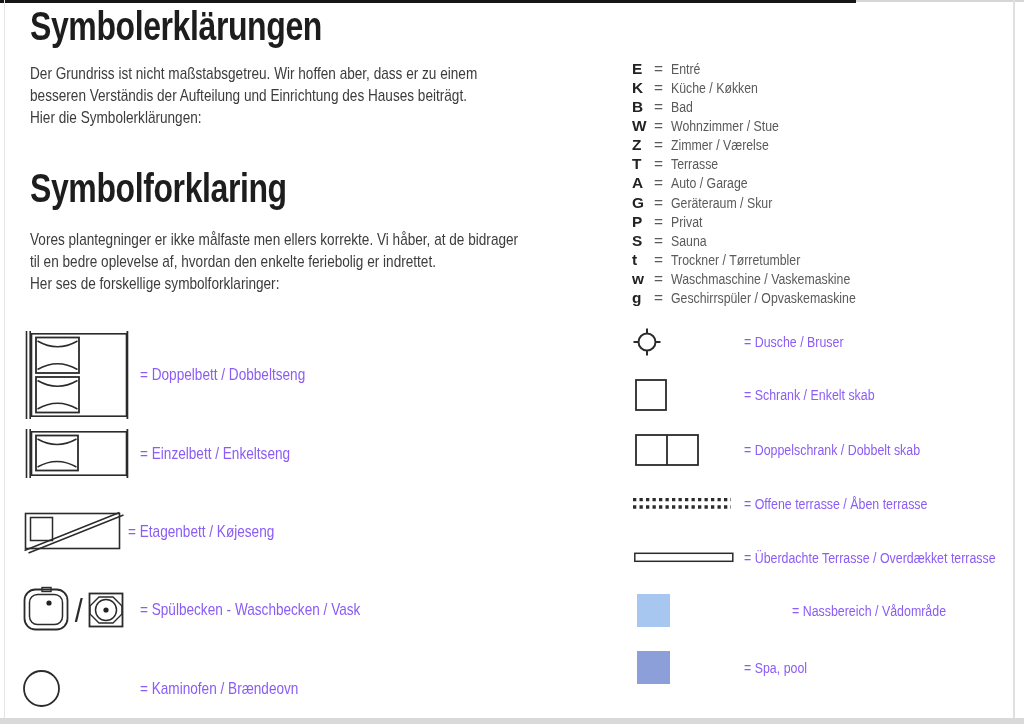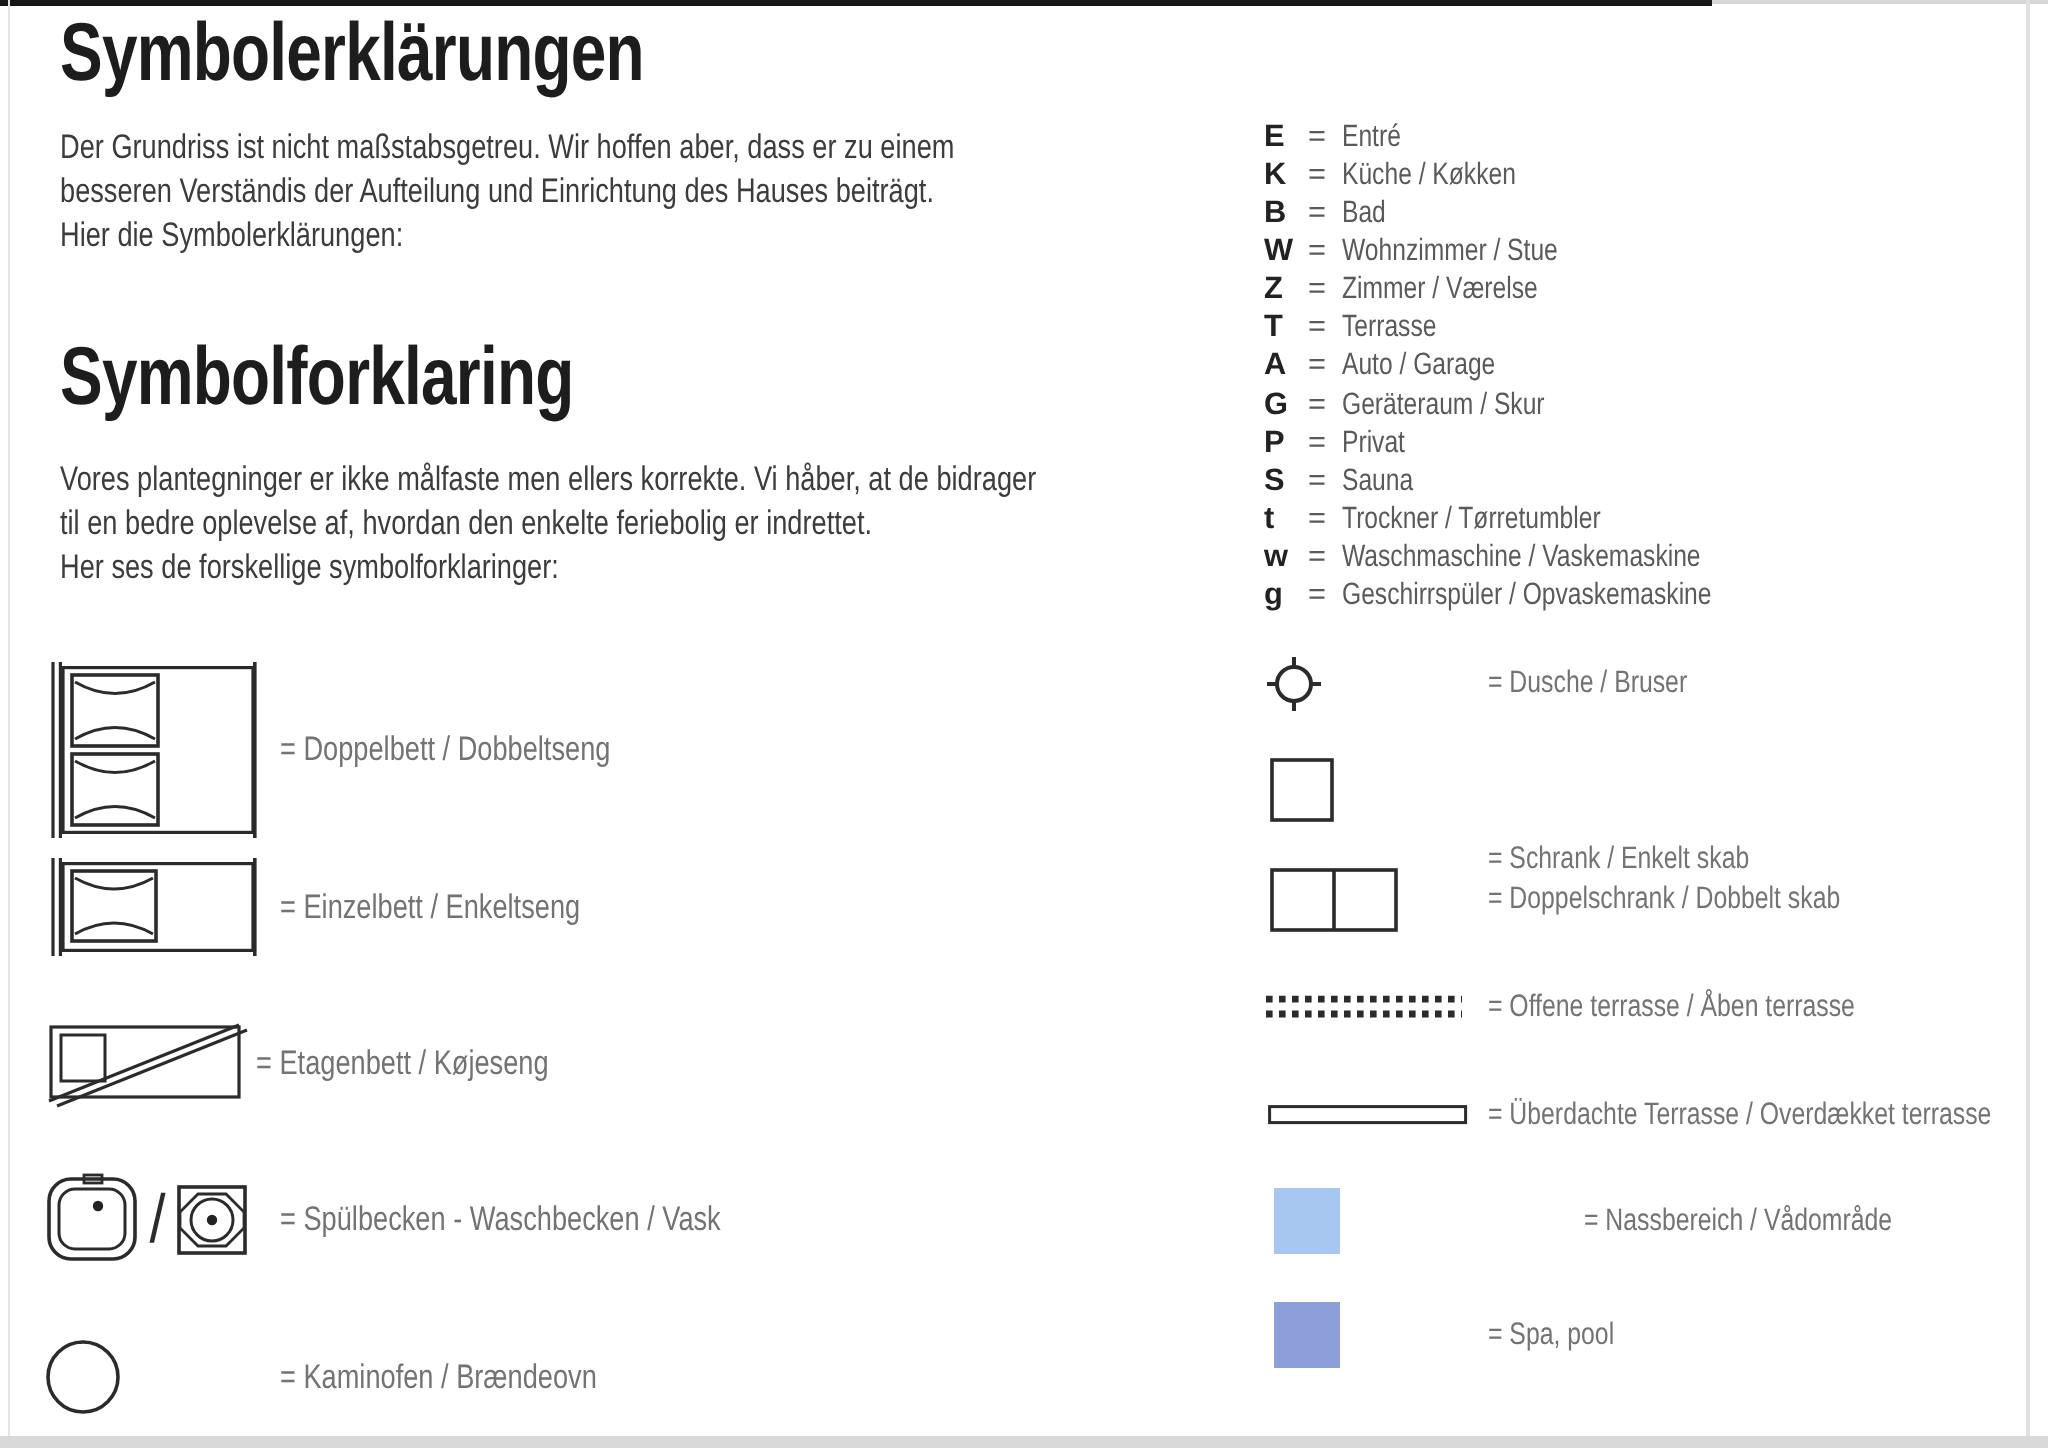--- a/index.html
+++ b/index.html
@@ -20,21 +20,21 @@
     position:absolute; left:30px; font-size:17px; line-height:22px; color:#3c3c3c;
     white-space:pre-line; transform:scaleX(0.8); transform-origin:left top;
   }
   
   .codes { position:absolute; left:632px; top:59px; }
   .code-row { display:grid; grid-template-columns:22px 17px auto; height:19.15px; align-items:center; font-size:15.4px; }
   .code-letter { font-weight:bold; color:#222222; }
   .code-eq { color:#5a5a5a; }
   .code-label { color:#5a5a5a; }
   
-  .sym-label { position:absolute; display:flex; align-items:center; color:#737373; }
+  .sym-label { position:absolute; display:flex; align-items:center; color:#8b5cf6; }
   .sym-label .cond { font-size:17px; }
   .sym-label.right .cond { font-size:15.5px; }
   svg .ln { stroke:#2b2b2b; fill:none; }
   .slash { font-size:34px; color:#2b2b2b; line-height:48px; padding:0 4px; transform:scaleX(0.85); }
   .sink-group { position:absolute; left:22px; top:585px; display:flex; align-items:center; }
   
   .edge-top-dark { position:absolute; left:0; top:0; width:856px; height:3px; background:#161616; }
   .edge-top-light { position:absolute; left:856px; top:0; width:168px; height:2px; background:#d6d6d6; }
   .edge-left { position:absolute; left:4px; top:0; width:1px; height:724px; background:#e4e4e4; }
   .edge-right { position:absolute; left:1013px; top:0; width:2px; height:724px; background:#e0e0e0; }
@@ -198,21 +198,21 @@
   <line class="ln" x1="1.5" y1="15" x2="6" y2="15" stroke-width="2"></line>
   <line class="ln" x1="24" y1="15" x2="28.5" y2="15" stroke-width="2"></line>
 </svg>
 <div class="sym-label right" style="left:744px; top:327px; height:30px;">
     <span class="cond">= Dusche / Bruser</span>
   </div>
 
 <svg class="abs" style="left:635px; top:379px;" width="32" height="32" viewBox="0 0 32 32">
   <rect class="ln" x="1" y="1" width="30" height="30" stroke-width="1.8"></rect>
 </svg>
-<div class="sym-label right" style="left:744px; top:379px; height:32px;margin-top:35px;">
+<div class="sym-label right" style="left:744px; top:379px; height:32px;">
     <span class="cond">= Schrank / Enkelt skab</span>
   </div>
 
 <svg class="abs" style="left:635px; top:434px;" width="64" height="32" viewBox="0 0 64 32">
   <rect class="ln" x="1" y="1" width="62" height="30" stroke-width="1.8"></rect>
   <line class="ln" x1="32" y1="1" x2="32" y2="31" stroke-width="1.8"></line>
 </svg>
 <div class="sym-label right" style="left:744px; top:434px; height:32px;">
     <span class="cond">= Doppelschrank / Dobbelt skab</span>
   </div>

